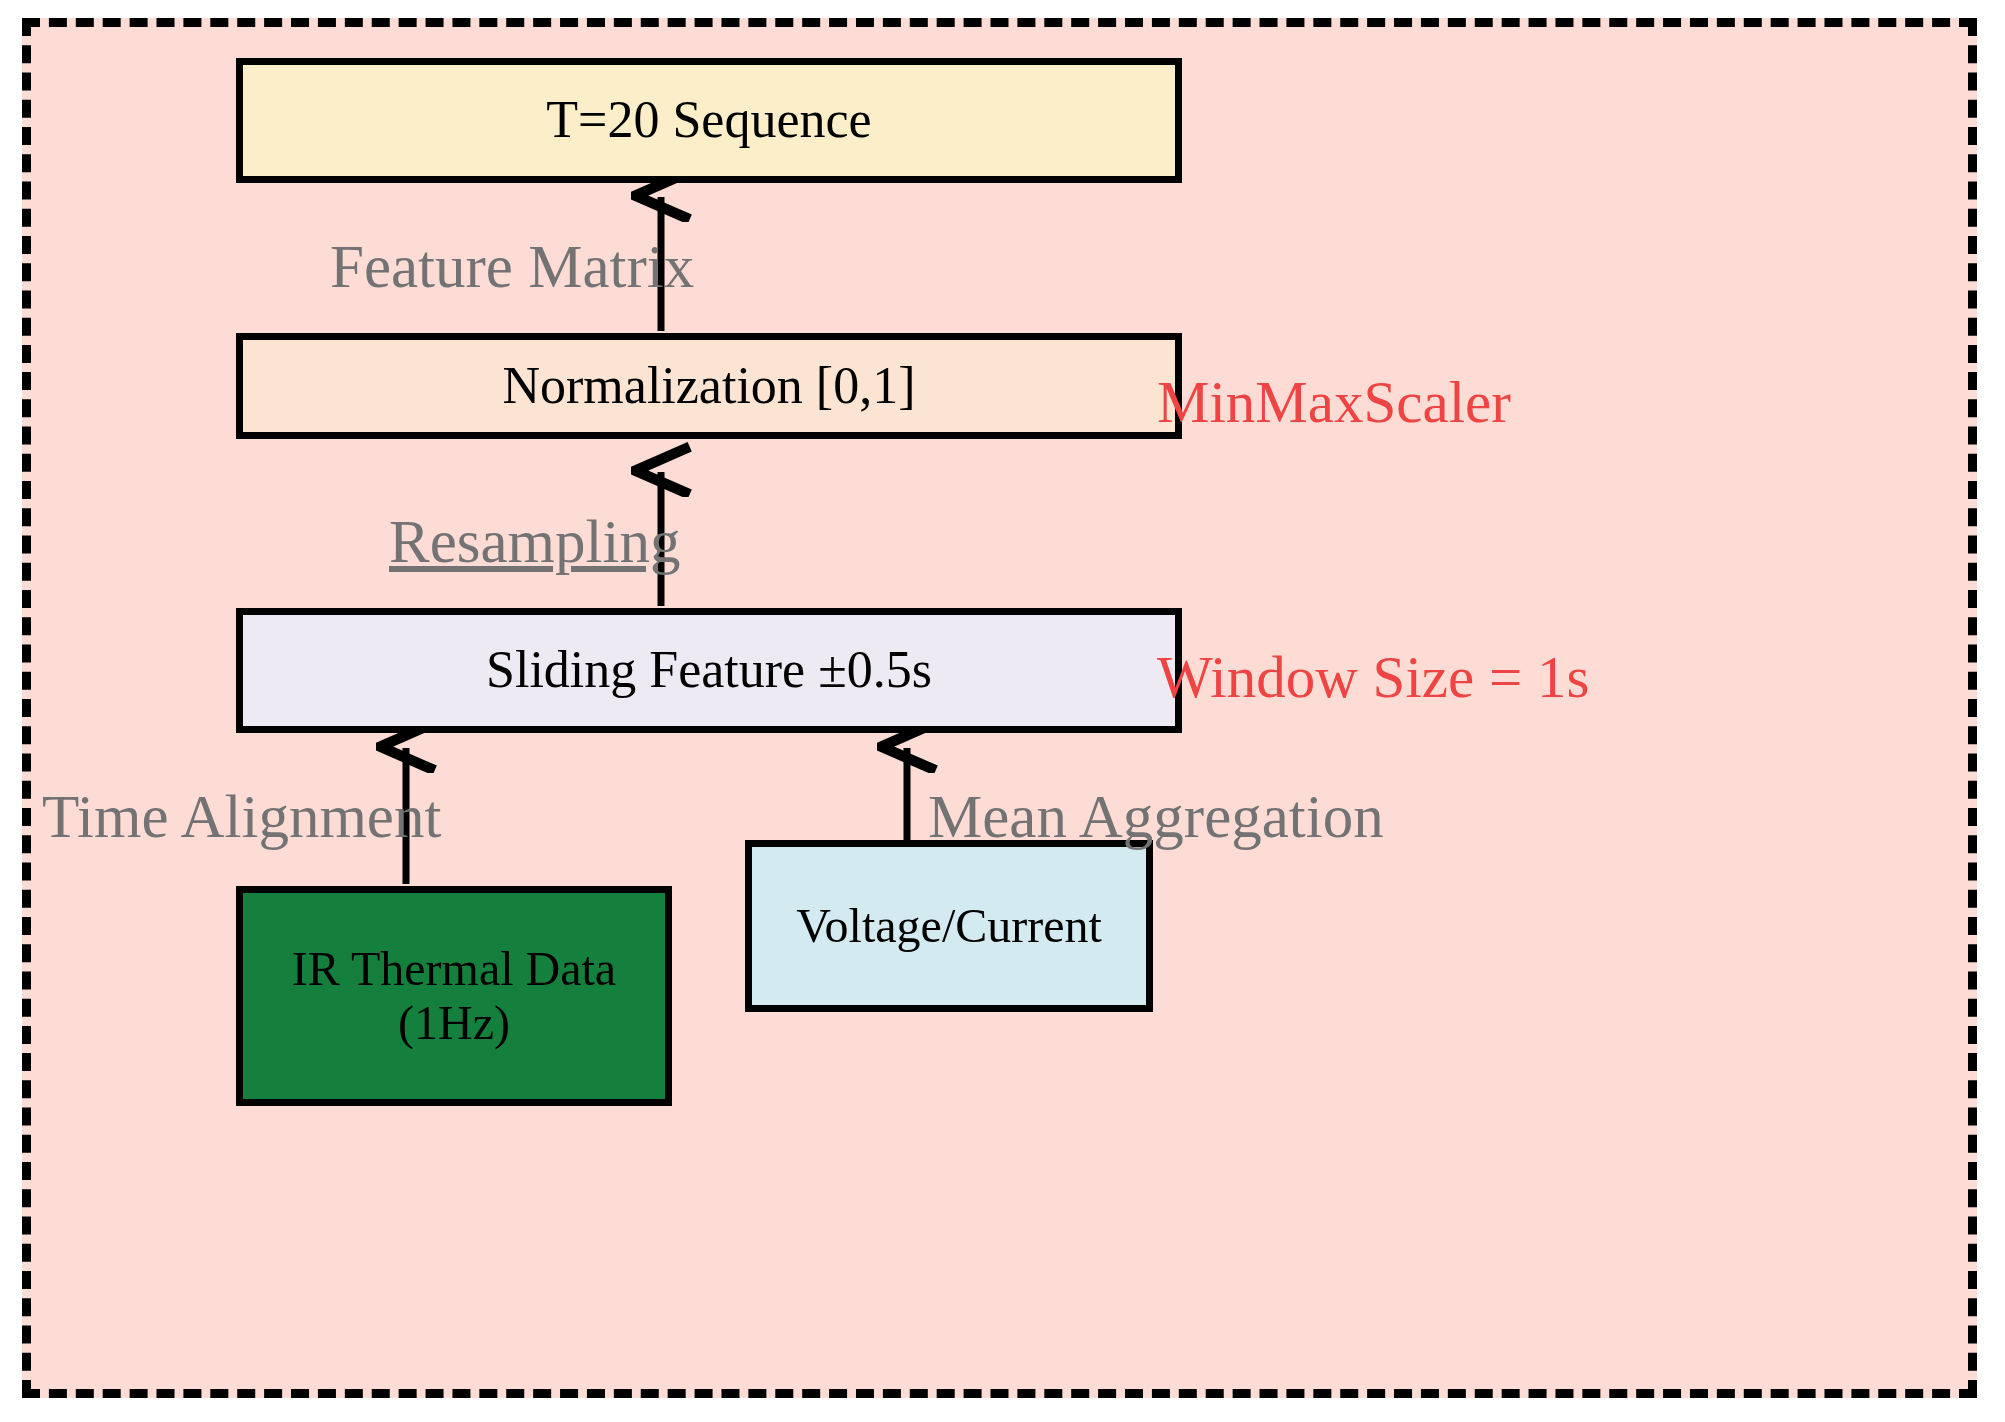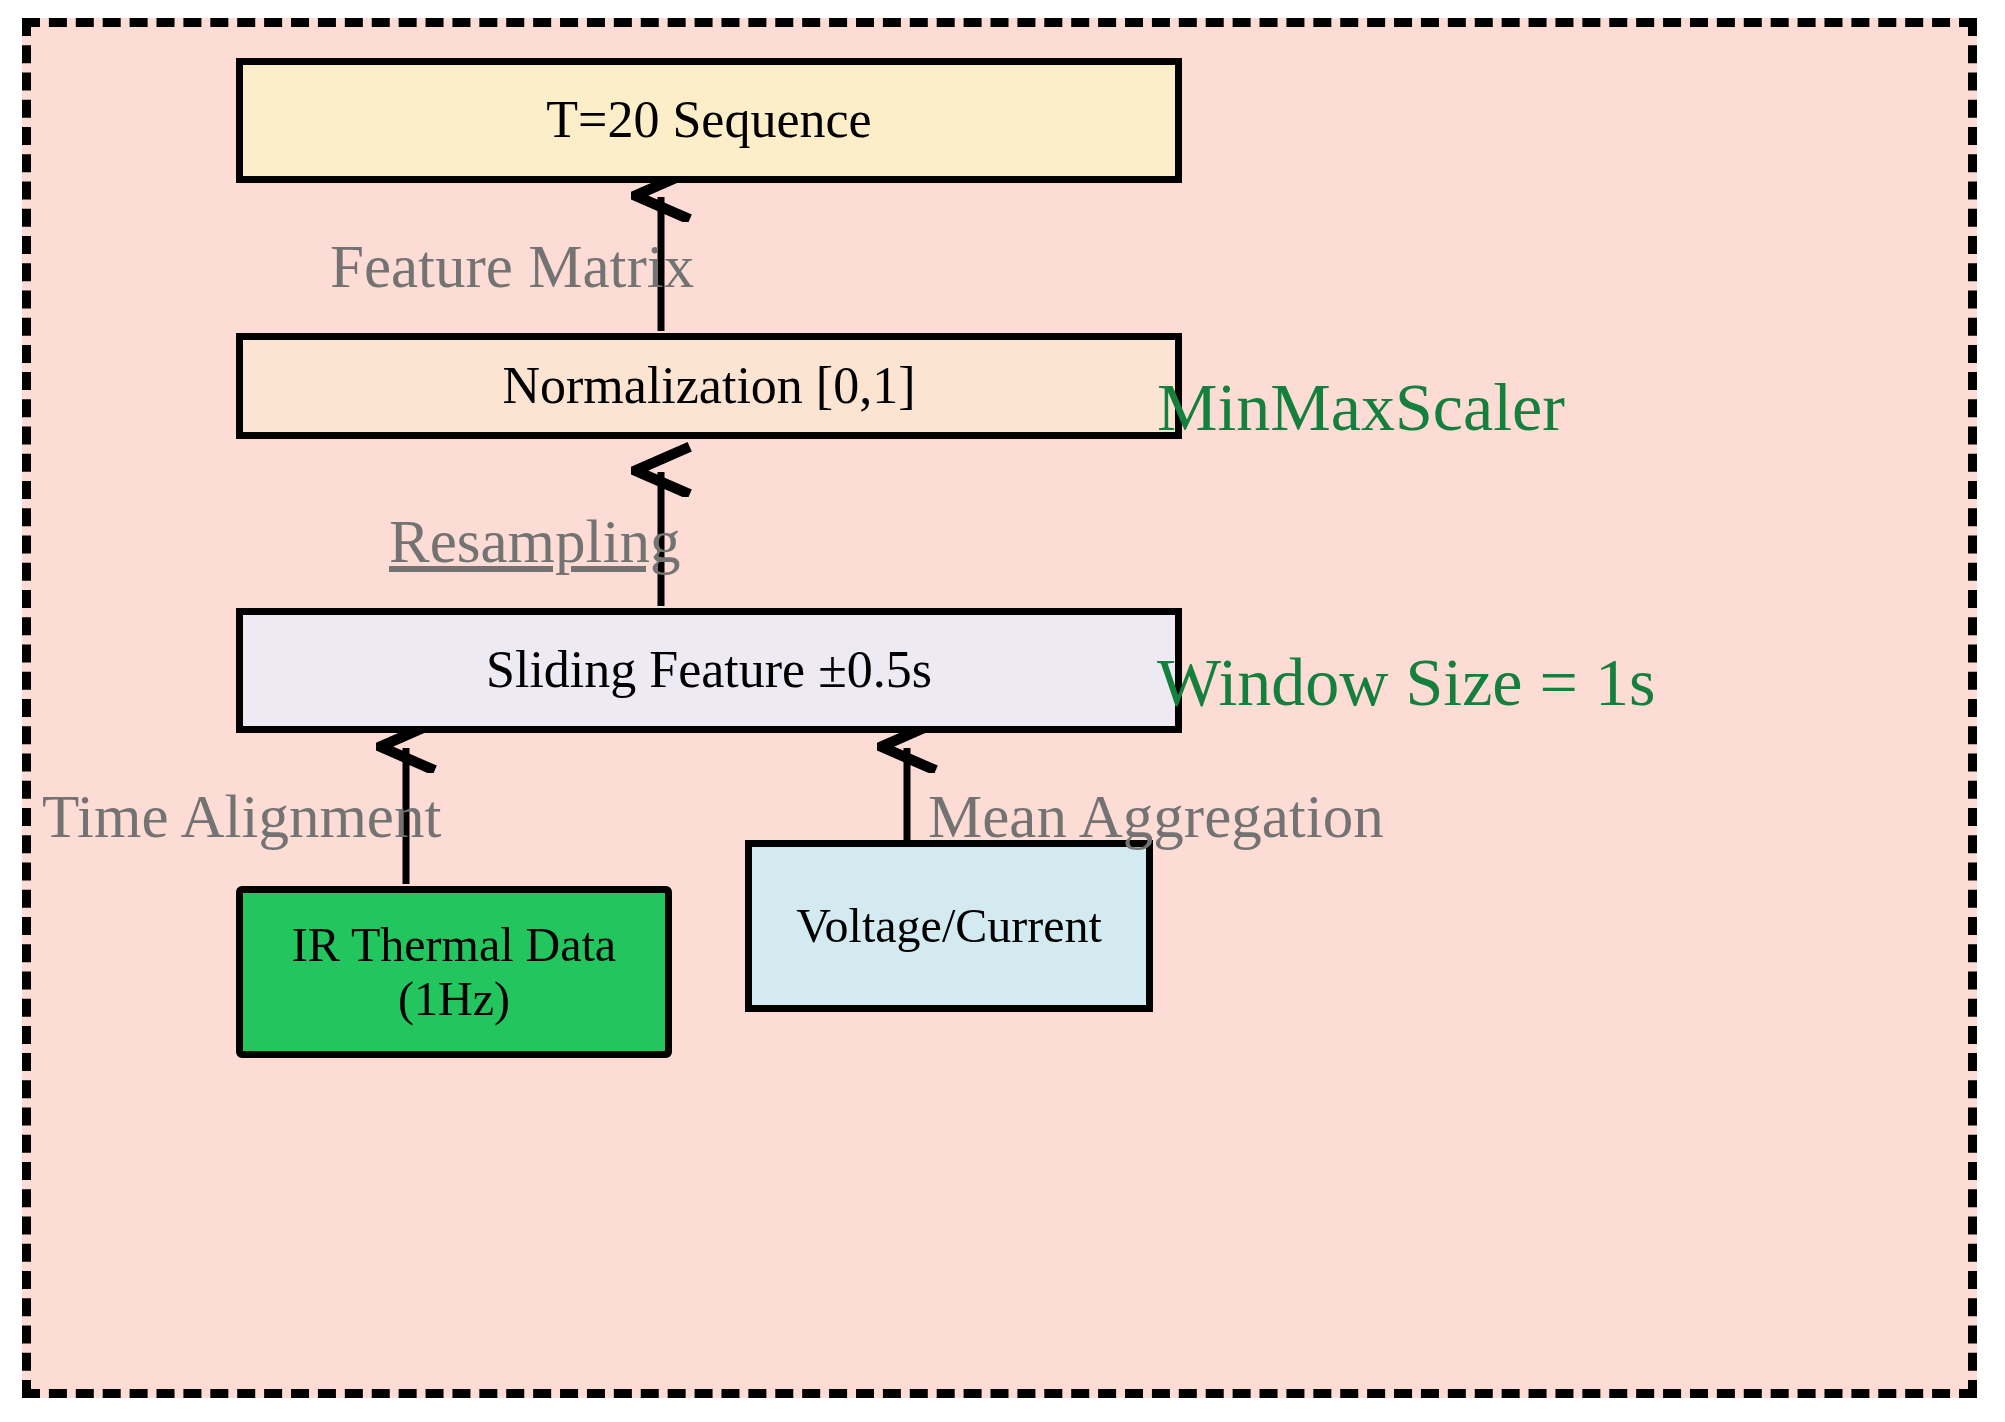--- a/index.html
+++ b/index.html
@@ -75,24 +75,23 @@
     height: 125px;
     background: #eeeaf3;
     font-size: 52px;
   }
 
   
   #node-ir-thermal {
     left: 188px;
     top: 886px;
     width: 436px;
-    height: 172px;
-    background: #22c55e;
+    height: 220px;
+    background: #15803d;
     font-size: 48px;
-    border-radius: 6px;
   }
 
   #node-voltage-current {
     left: 697px;
     top: 840px;
     width: 408px;
     height: 172px;
     background: #d3ebf0;
     font-size: 48px;
   }
@@ -100,22 +99,22 @@
   .node-label-lines {
     display: block;
   }
   .node-label-lines span {
     display: block;
   }
 
   
   .side-label {
     position: absolute;
-    font-size: 68px;
-    color: #15803d;
+    font-size: 59px;
+    color: #ef4444;
     white-space: nowrap;
   }
   #label-minmaxscaler {
     left: 1157px;
     top: 368px;
   }
   #label-window-size {
     left: 1157px;
     top: 643px;
   }

